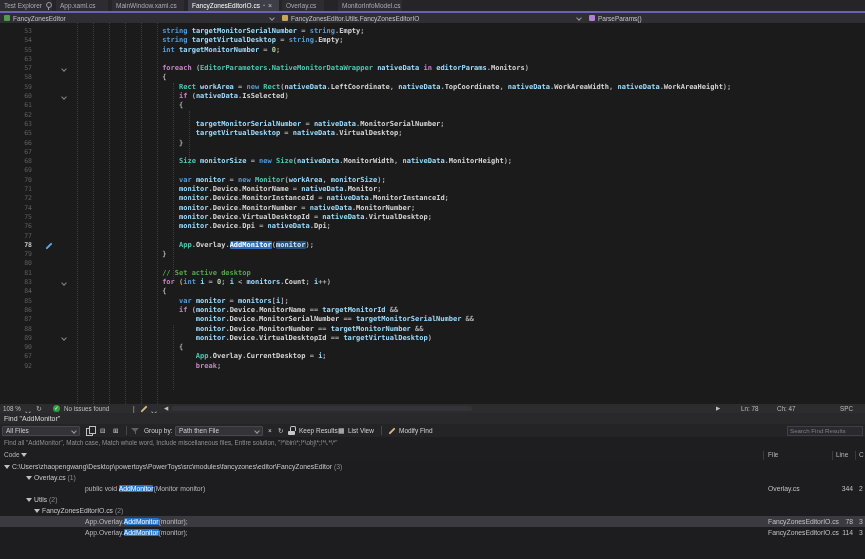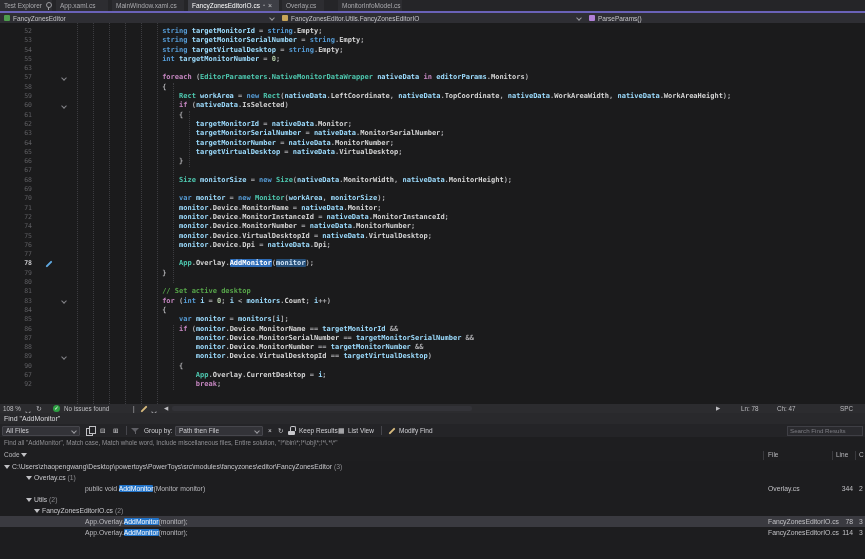--- a/index.html
+++ b/index.html
@@ -158,24 +158,20 @@
     <div class="guide" style="left:93px"></div>
     <div class="guide" style="left:109px"></div>
     <div class="guide" style="left:125px"></div>
     <div class="guide" style="left:141px"></div>
     <div class="guide" style="left:157px"></div>
     <div class="guide seg" style="left:173px;top:60px;height:200px"></div>
     <div class="guide seg" style="left:189px;top:88px;height:56px"></div>
     <div class="guide seg" style="left:173px;top:302px;height:65px"></div>
     <div id="code-lines">
         <div class="crow">
-          <span class="ln">52</span>
-          <span class="ctext">                        <span class="tk-k">string</span><span class="tk-pl"> </span><span class="tk-v">targetMonitorId</span><span class="tk-pl"> = </span><span class="tk-k">string</span><span class="tk-pl">.</span><span class="tk-m">Empty</span><span class="tk-pl">;</span></span>
-        </div>
-        <div class="crow">
           <span class="ln">53</span>
           <span class="ctext">                        <span class="tk-k">string</span><span class="tk-pl"> </span><span class="tk-v">targetMonitorSerialNumber</span><span class="tk-pl"> = </span><span class="tk-k">string</span><span class="tk-pl">.</span><span class="tk-m">Empty</span><span class="tk-pl">;</span></span>
         </div>
         <div class="crow">
           <span class="ln">54</span>
           <span class="ctext">                        <span class="tk-k">string</span><span class="tk-pl"> </span><span class="tk-v">targetVirtualDesktop</span><span class="tk-pl"> = </span><span class="tk-k">string</span><span class="tk-pl">.</span><span class="tk-m">Empty</span><span class="tk-pl">;</span></span>
         </div>
         <div class="crow">
           <span class="ln">55</span>
           <span class="ctext">                        <span class="tk-k">int</span><span class="tk-pl"> </span><span class="tk-v">targetMonitorNumber</span><span class="tk-pl"> = </span><span class="tk-n">0</span><span class="tk-pl">;</span></span>
@@ -201,29 +197,24 @@
           <span class="ln">60</span>
           <span class="outline-chev"></span>
           <span class="ctext">                            <span class="tk-c">if</span><span class="tk-pl"> (</span><span class="tk-v">nativeData</span><span class="tk-pl">.</span><span class="tk-m">IsSelected</span><span class="tk-pl">)</span></span>
         </div>
         <div class="crow">
           <span class="ln">61</span>
           <span class="ctext">                            <span class="tk-pl">{</span></span>
         </div>
         <div class="crow">
           <span class="ln">62</span>
-          <span class="ctext">                                <span class="tk-v">targetMonitorId</span><span class="tk-pl"> = </span><span class="tk-v">nativeData</span><span class="tk-pl">.</span><span class="tk-m">Monitor</span><span class="tk-pl">;</span></span>
         </div>
         <div class="crow">
           <span class="ln">63</span>
           <span class="ctext">                                <span class="tk-v">targetMonitorSerialNumber</span><span class="tk-pl"> = </span><span class="tk-v">nativeData</span><span class="tk-pl">.</span><span class="tk-m">MonitorSerialNumber</span><span class="tk-pl">;</span></span>
-        </div>
-        <div class="crow">
-          <span class="ln">64</span>
-          <span class="ctext">                                <span class="tk-v">targetMonitorNumber</span><span class="tk-pl"> = </span><span class="tk-v">nativeData</span><span class="tk-pl">.</span><span class="tk-m">MonitorNumber</span><span class="tk-pl">;</span></span>
         </div>
         <div class="crow">
           <span class="ln">65</span>
           <span class="ctext">                                <span class="tk-v">targetVirtualDesktop</span><span class="tk-pl"> = </span><span class="tk-v">nativeData</span><span class="tk-pl">.</span><span class="tk-m">VirtualDesktop</span><span class="tk-pl">;</span></span>
         </div>
         <div class="crow">
           <span class="ln">66</span>
           <span class="ctext">                            <span class="tk-pl">}</span></span>
         </div>
         <div class="crow">

